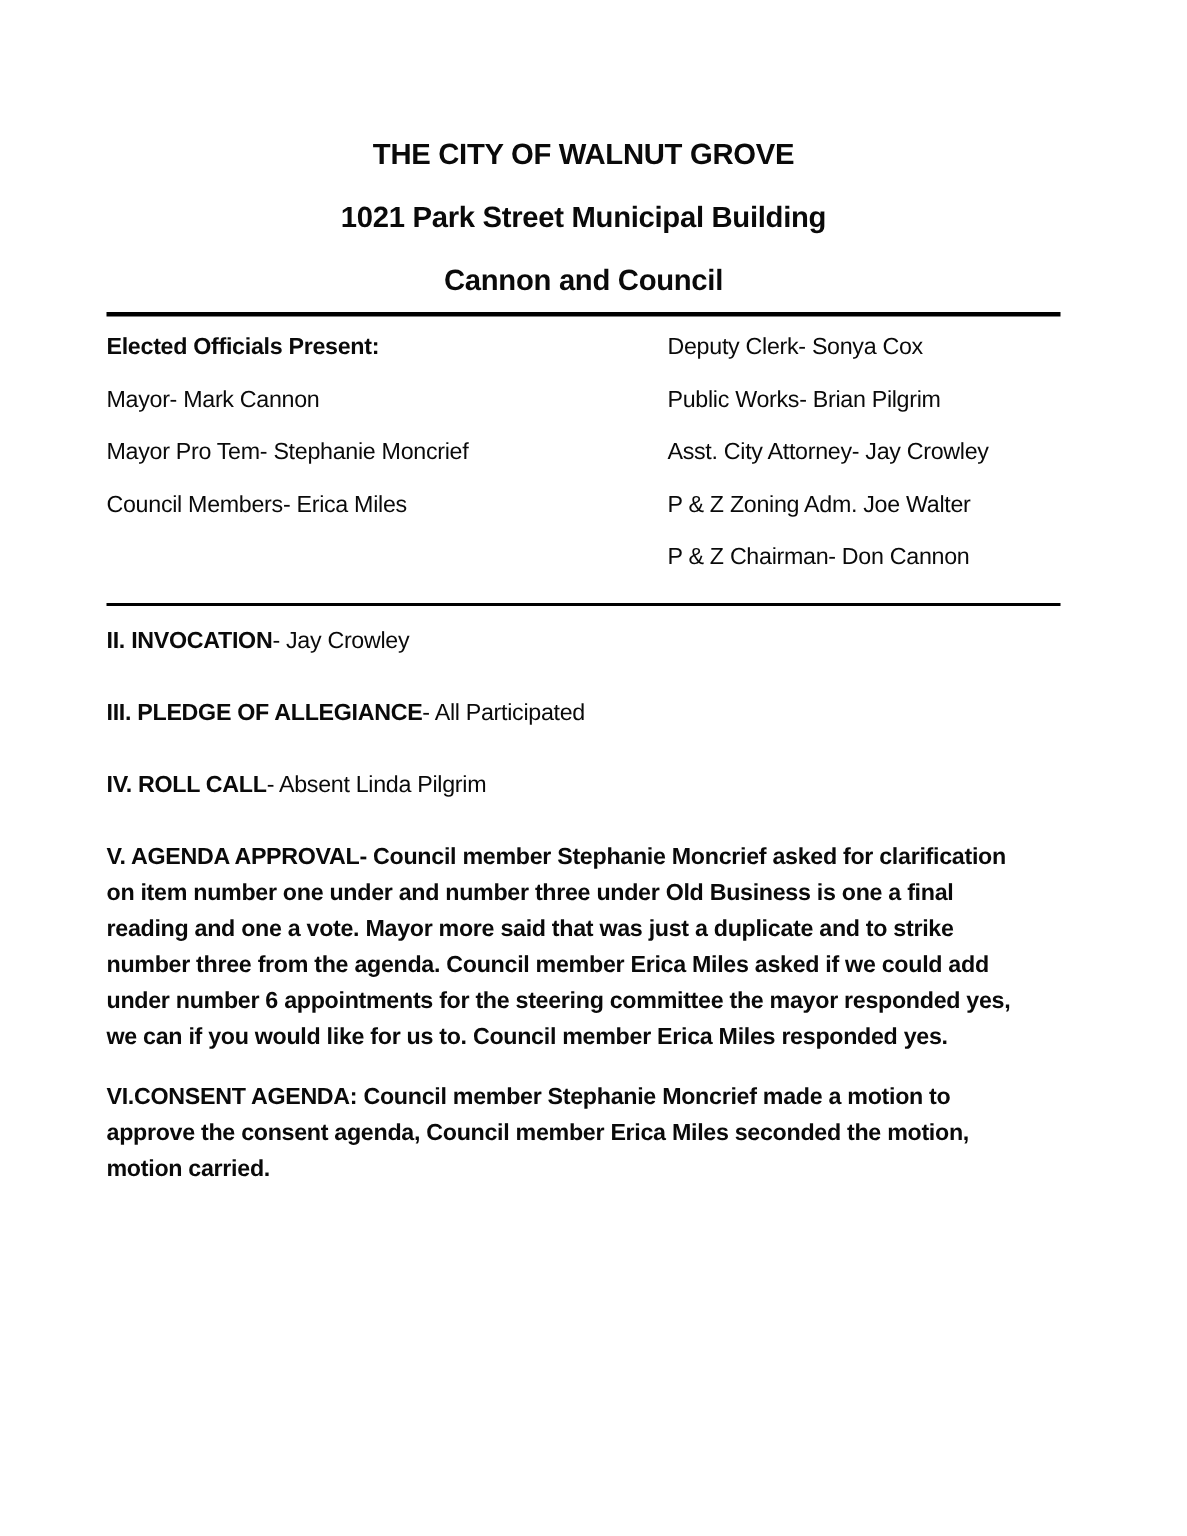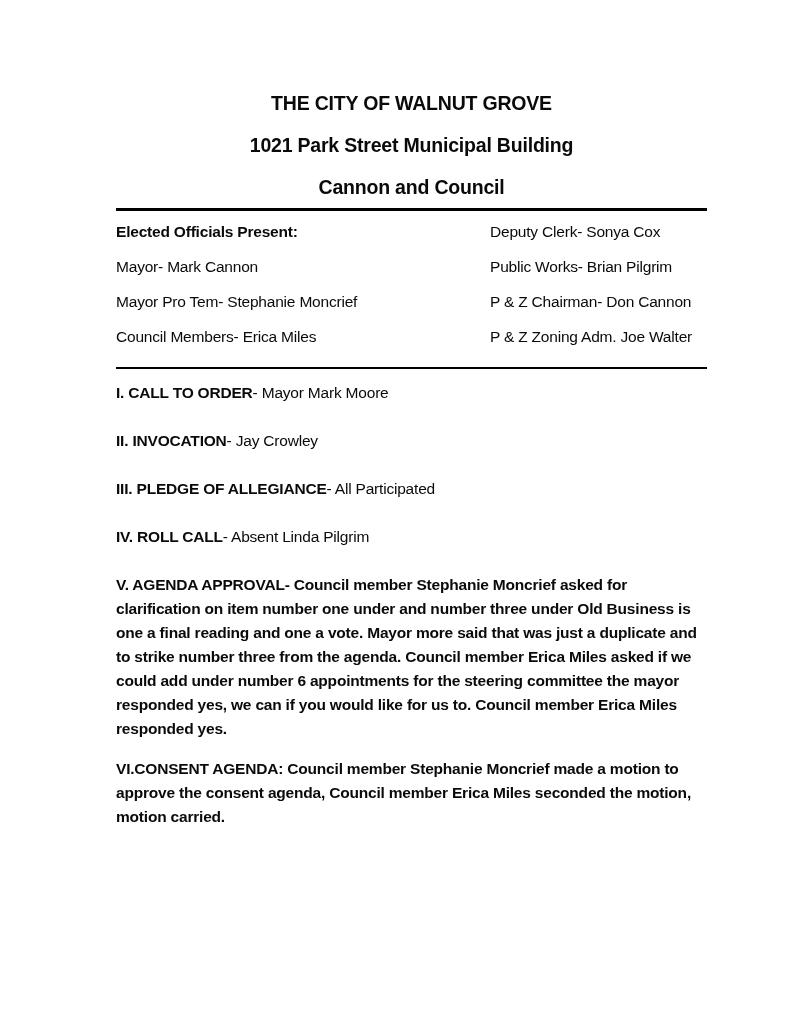--- a/index.html
+++ b/index.html
@@ -13,21 +13,21 @@
     font-family:"Liberation Sans", sans-serif;
     color:var(--text);
     width:791px;
     height:1024px;
     overflow:hidden;
   }
   .page{
     width:791px;
     height:732px;
     background:var(--bg);
-    padding:0 84px 0 116px;
+    padding:0 84px 0 71px;
   }
   
   .header{padding-top:82px;}
   .h-line{
     display:block;
     text-align:center;
     font-weight:700;
     font-size:19.5px;
     line-height:42px;
     height:42px;
@@ -104,31 +104,29 @@
   <div class="attendance">
     <div class="col-elected">
       <div class="att-heading">Elected Officials Present:</div>
       <div class="att-item">Mayor- Mark Cannon</div>
       <div class="att-item">Mayor Pro Tem- Stephanie Moncrief</div>
       <div class="att-item">Council Members- Erica Miles</div>
     </div>
     <div class="col-staff">
       <div class="att-item">Deputy Clerk- Sonya Cox</div>
       <div class="att-item">Public Works- Brian Pilgrim</div>
+      <div class="att-item">Asst. City Attorney- Jay Crowley</div>
+      <div class="att-item">P &amp; Z Zoning Adm. Joe Walter</div>
       <div class="att-item">P &amp; Z Chairman- Don Cannon</div>
-      <div class="att-item">P &amp; Z Zoning Adm. Joe Walter</div>
     </div>
   </div>
 
   <hr class="rule-thin">
 
   <div class="agenda">
-    <div class="agenda-item">
-      <span class="agenda-label">I. CALL TO ORDER</span><span>- Mayor Mark Moore</span>
-    </div>
     <div class="agenda-item">
       <span class="agenda-label">II. INVOCATION</span><span>- Jay Crowley</span>
     </div>
     <div class="agenda-item">
       <span class="agenda-label">III. PLEDGE OF ALLEGIANCE</span><span>- All Participated</span>
     </div>
     <div class="agenda-item">
       <span class="agenda-label">IV. ROLL CALL</span><span>- Absent Linda Pilgrim</span>
     </div>
 

